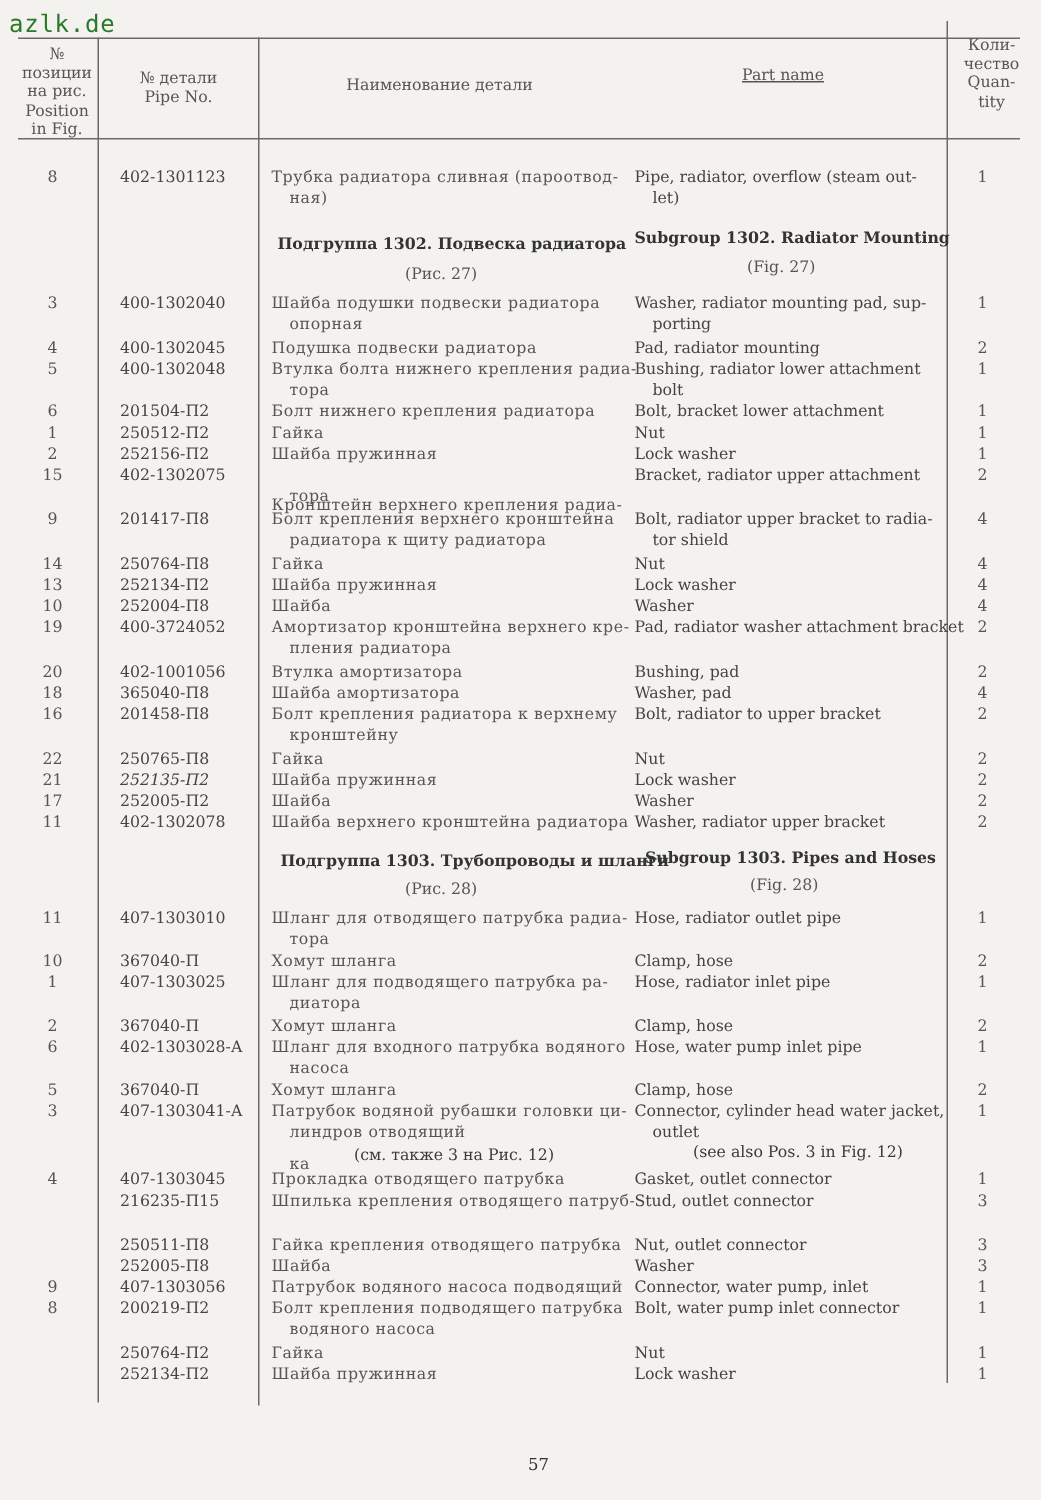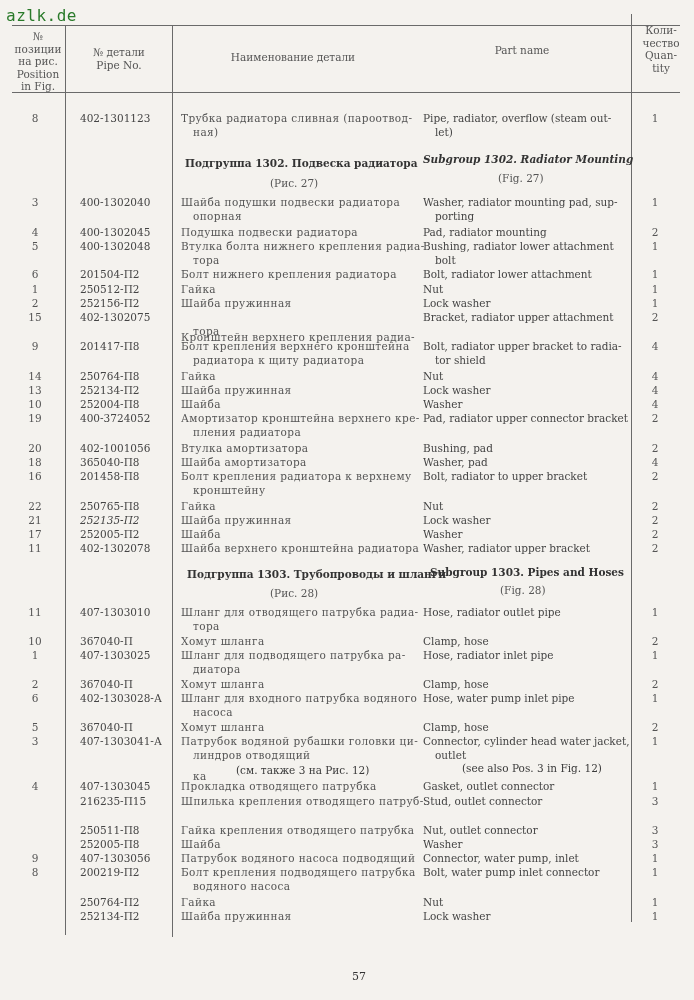--- a/index.html
+++ b/index.html
@@ -44,31 +44,31 @@
   <div>позиции</div>
   <div>на рис.</div>
   <div>Position</div>
   <div>in Fig.</div>
 </div>
 <div class="hdr" style="left:66px; top:46px; width:106px;">
   <div>№ детали</div>
   <div>Pipe No.</div>
 </div>
 <div class="hdr" style="left:173px; top:51px; width:240px;">Наименование детали</div>
-<div class="hdr" style="left:413px; top:44px; width:218px;">Part name</div>
+<div class="hdr" style="left:413px; top:44px; width:218px;text-decoration:underline;">Part name</div>
 <div class="hdr" style="left:632px; top:24px; width:58px;">
   <div>Коли-</div>
   <div>чество</div>
   <div>Quan-</div>
   <div>tity</div>
 </div>
 
 <div class="sub-ru" style="left:185px; top:157px;">Подгруппа 1302. Подвеска радиатора</div>
 <div class="fig" style="left:270px; top:177px;">(Рис. 27)</div>
-<div class="sub-en" style="left:423px; top:153px;font-style:italic;">Subgroup 1302. Radiator Mounting</div>
+<div class="sub-en" style="left:423px; top:153px;">Subgroup 1302. Radiator Mounting</div>
 <div class="fig" style="left:498px; top:172px;">(Fig. 27)</div>
 
 <div class="sub-ru" style="left:187px; top:568px;">Подгруппа 1303. Трубопроводы и шланги</div>
 <div class="fig" style="left:270px; top:587px;">(Рис. 28)</div>
 <div class="sub-en" style="left:430px; top:566px;">Subgroup 1303. Pipes and Hoses</div>
 <div class="fig" style="left:500px; top:584px;">(Fig. 28)</div>
 
 <div class="cell" style="left:236px; top:764px;">(см. также 3 на Рис. 12)</div>
 <div class="cell" style="left:462px; top:762px;">(see also Pos. 3 in Fig. 12)</div>
 
@@ -95,21 +95,21 @@
     <div class="cell pos" style="top: 240px;">5</div>
     <div class="cell pn" style="top: 240px; text-align: center;">400-1302048</div>
     <div class="cell ru" style="top: 240px;">Втулка болта нижнего крепления радиа-</div>
     <div class="cell ru cont" style="top: 254px;">тора</div>
     <div class="cell en" style="top: 240px;">Bushing, radiator lower attachment</div>
     <div class="cell en cont" style="top: 254px;">bolt</div>
     <div class="cell qty" style="top: 240px;">1</div>
     <div class="cell pos" style="top: 268px;">6</div>
     <div class="cell pn" style="top: 268px;">201504-П2</div>
     <div class="cell ru" style="top: 268px;">Болт нижнего крепления радиатора</div>
-    <div class="cell en" style="top: 268px;">Bolt, radiator lower attachment</div>
+    <div class="cell en" style="top: 268px;">Bolt, bracket lower attachment</div>
     <div class="cell qty" style="top: 268px;">1</div>
     <div class="cell pos" style="top: 283px;">1</div>
     <div class="cell pn" style="top: 283px;">250512-П2</div>
     <div class="cell ru" style="top: 283px;">Гайка</div>
     <div class="cell en" style="top: 283px;">Nut</div>
     <div class="cell qty" style="top: 283px;">1</div>
     <div class="cell pos" style="top: 297px;">2</div>
     <div class="cell pn" style="top: 297px;">252156-П2</div>
     <div class="cell ru" style="top: 297px;">Шайба пружинная</div>
     <div class="cell en" style="top: 297px;">Lock washer</div>
@@ -139,21 +139,21 @@
     <div class="cell qty" style="top: 384px;">4</div>
     <div class="cell pos" style="top: 398px;">10</div>
     <div class="cell pn" style="top: 398px;">252004-П8</div>
     <div class="cell ru" style="top: 398px;">Шайба</div>
     <div class="cell en" style="top: 398px;">Washer</div>
     <div class="cell qty" style="top: 398px;">4</div>
     <div class="cell pos" style="top: 412px;">19</div>
     <div class="cell pn" style="top: 412px;">400-3724052</div>
     <div class="cell ru" style="top: 412px;">Амортизатор кронштейна верхнего кре-</div>
     <div class="cell ru cont" style="top: 426px;">пления радиатора</div>
-    <div class="cell en" style="top: 412px;">Pad, radiator upper connector bracket</div>
+    <div class="cell en" style="top: 412px;">Pad, radiator washer attachment bracket</div>
     <div class="cell qty" style="top: 412px;">2</div>
     <div class="cell pos" style="top: 442px;">20</div>
     <div class="cell pn" style="top: 442px;">402-1001056</div>
     <div class="cell ru" style="top: 442px;">Втулка амортизатора</div>
     <div class="cell en" style="top: 442px;">Bushing, pad</div>
     <div class="cell qty" style="top: 442px;">2</div>
     <div class="cell pos" style="top: 456px;">18</div>
     <div class="cell pn" style="top: 456px;">365040-П8</div>
     <div class="cell ru" style="top: 456px;">Шайба амортизатора</div>
     <div class="cell en" style="top: 456px;">Washer, pad</div>

